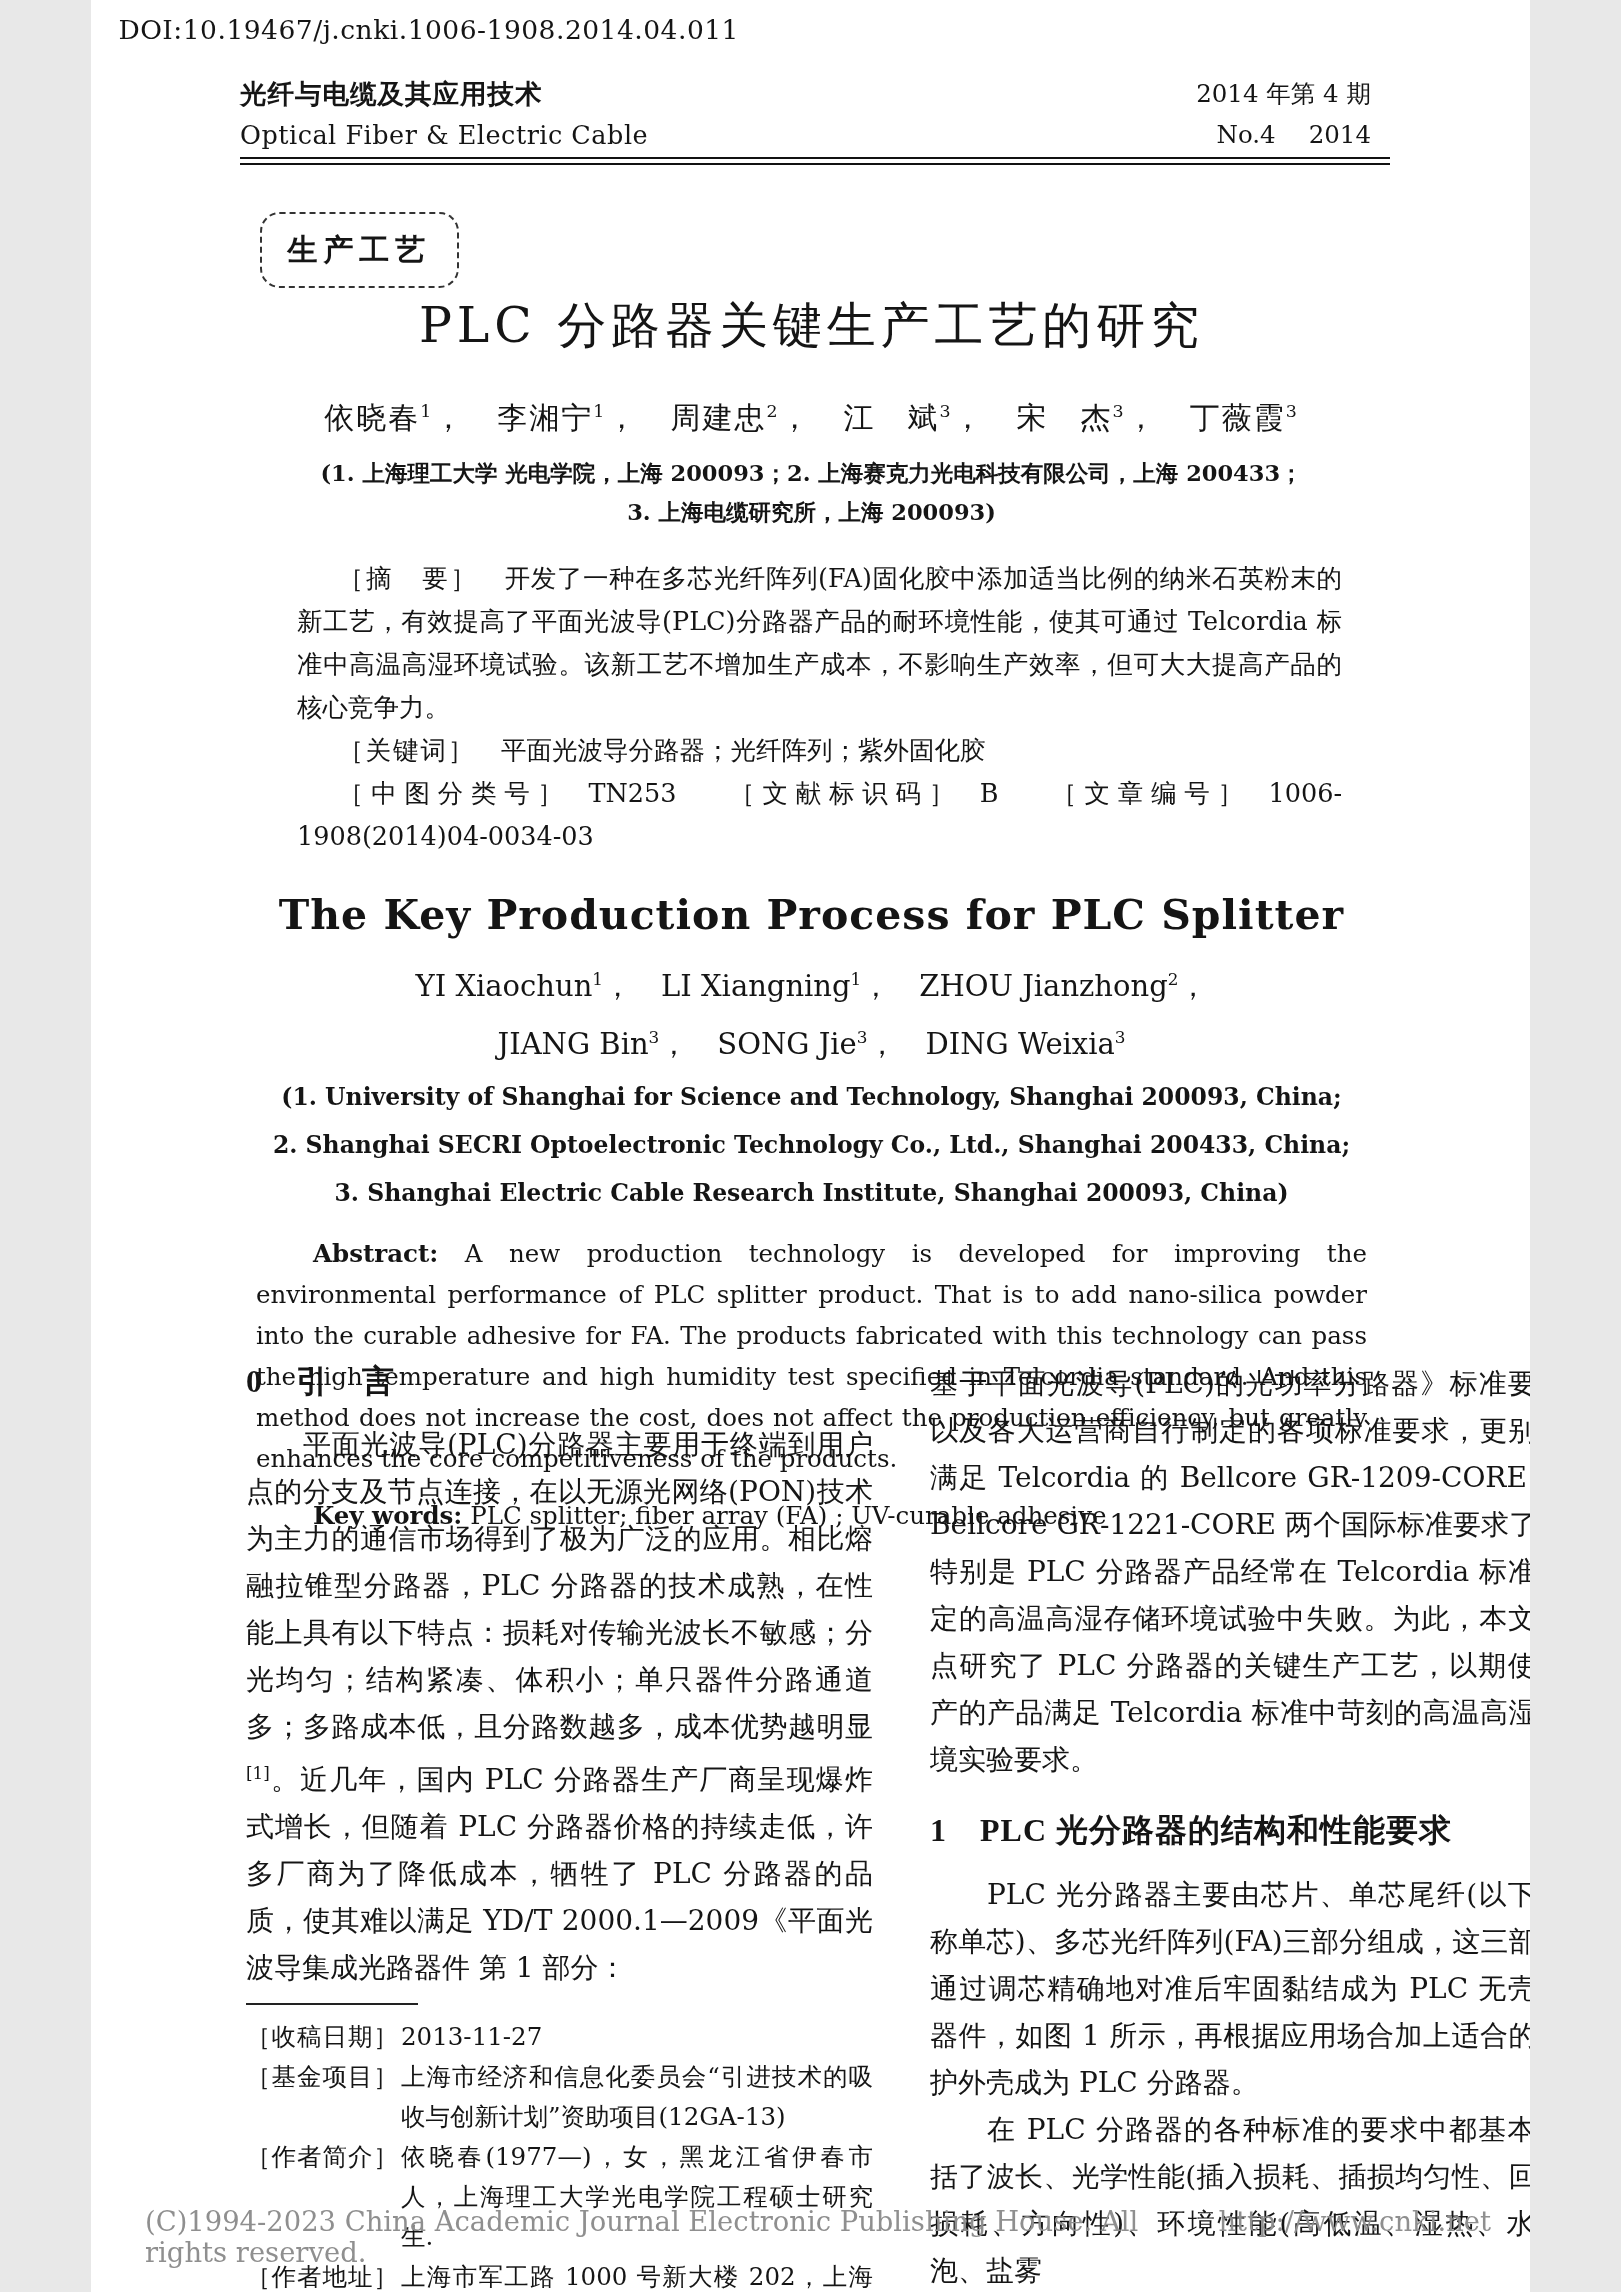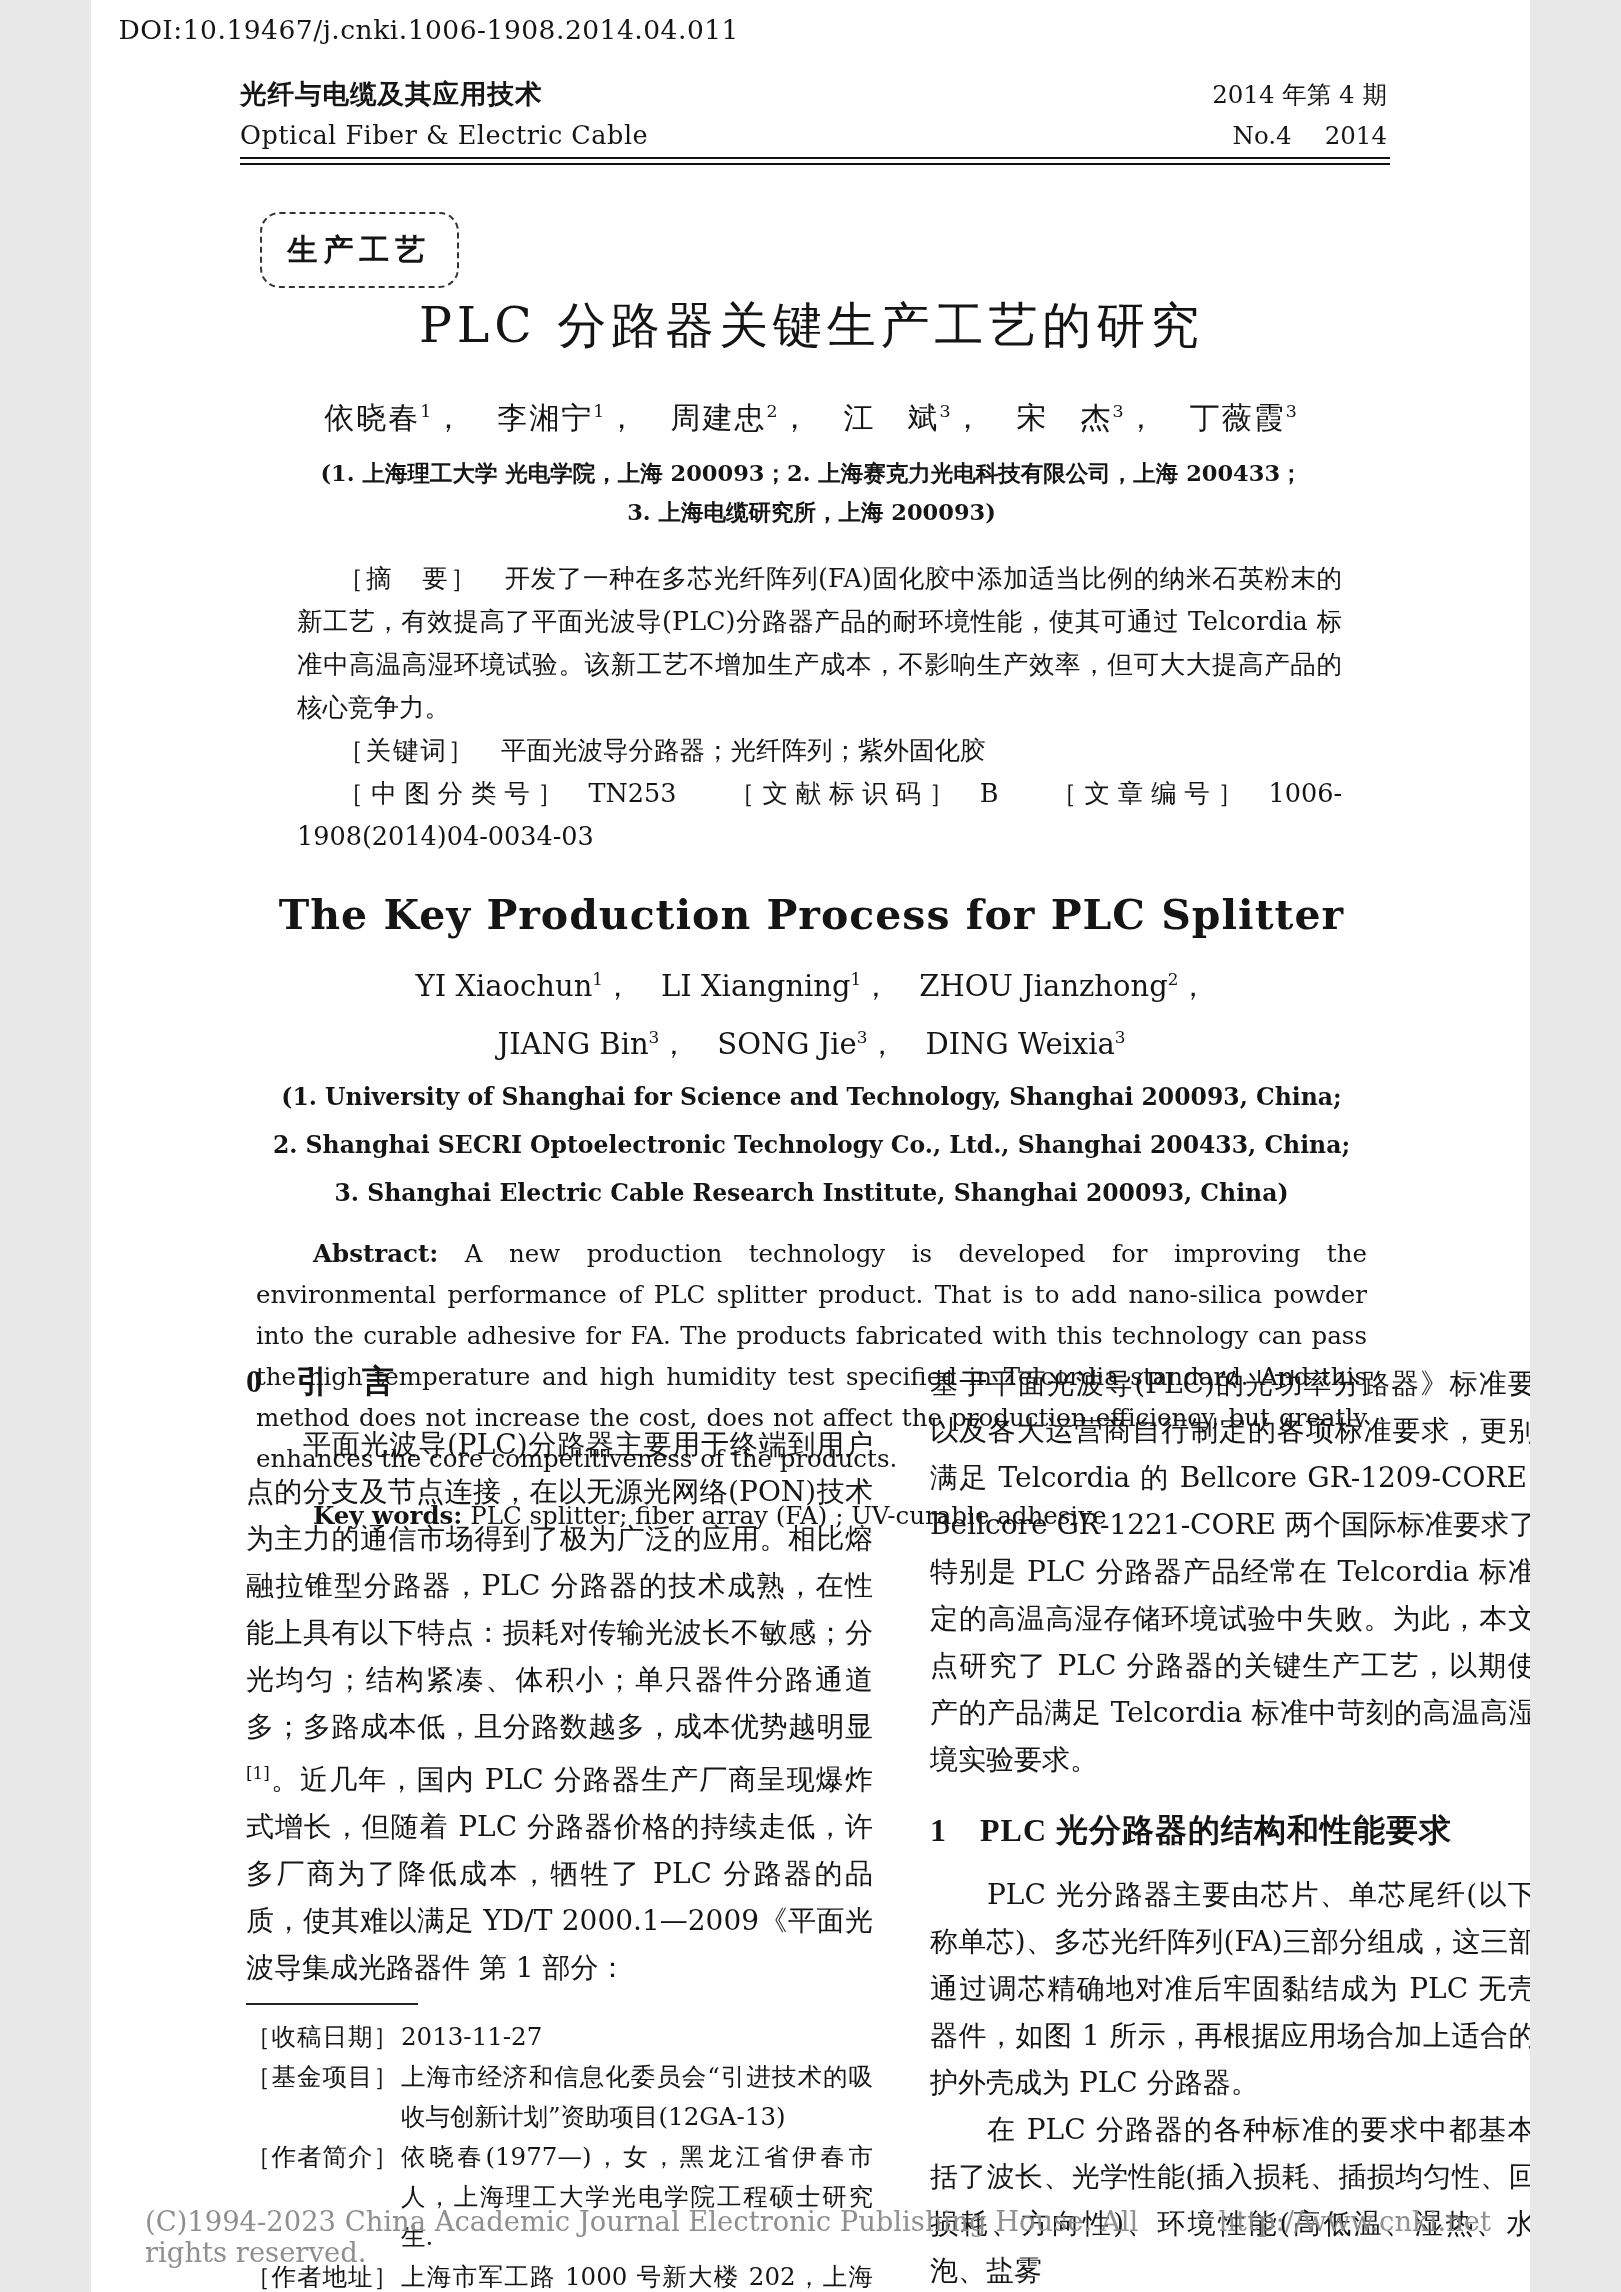--- a/index.html
+++ b/index.html
@@ -12,22 +12,22 @@
     font-family:"DejaVu Serif","Liberation Serif",serif;
     overflow:hidden;
   }
   
   .doi{
     position:absolute;left:27.4px;top:13.7px;
     font-size:26.5px;letter-spacing:0.5px;
   }
   
   .jheader{
-    position:absolute;left:149px;right:143px;top:76px;
-    display:flex;justify-content:space-between;align-items:flex-end;gap:47px;
+    position:absolute;left:149px;right:159px;top:76px;
+    display:flex;justify-content:space-between;align-items:center;gap:47px;
   }
   .jheader .cn{font-size:26.5px;font-weight:700;letter-spacing:1px;}
   .jheader .en{font-size:25.5px;margin-top:7.8px;letter-spacing:0.5px;}
   .jheader .right{text-align:right;}
   .jheader .issue-cn{font-size:24.5px;}
   .jheader .issue-en{font-size:24.5px;margin-top:9.8px;}
   .issue-en .no{margin-right:33px;}
   .hrule{
     position:absolute;left:149px;right:140px;top:157px;
     height:3.9px;border-top:2.9px solid #111;border-bottom:2.9px solid #111;

